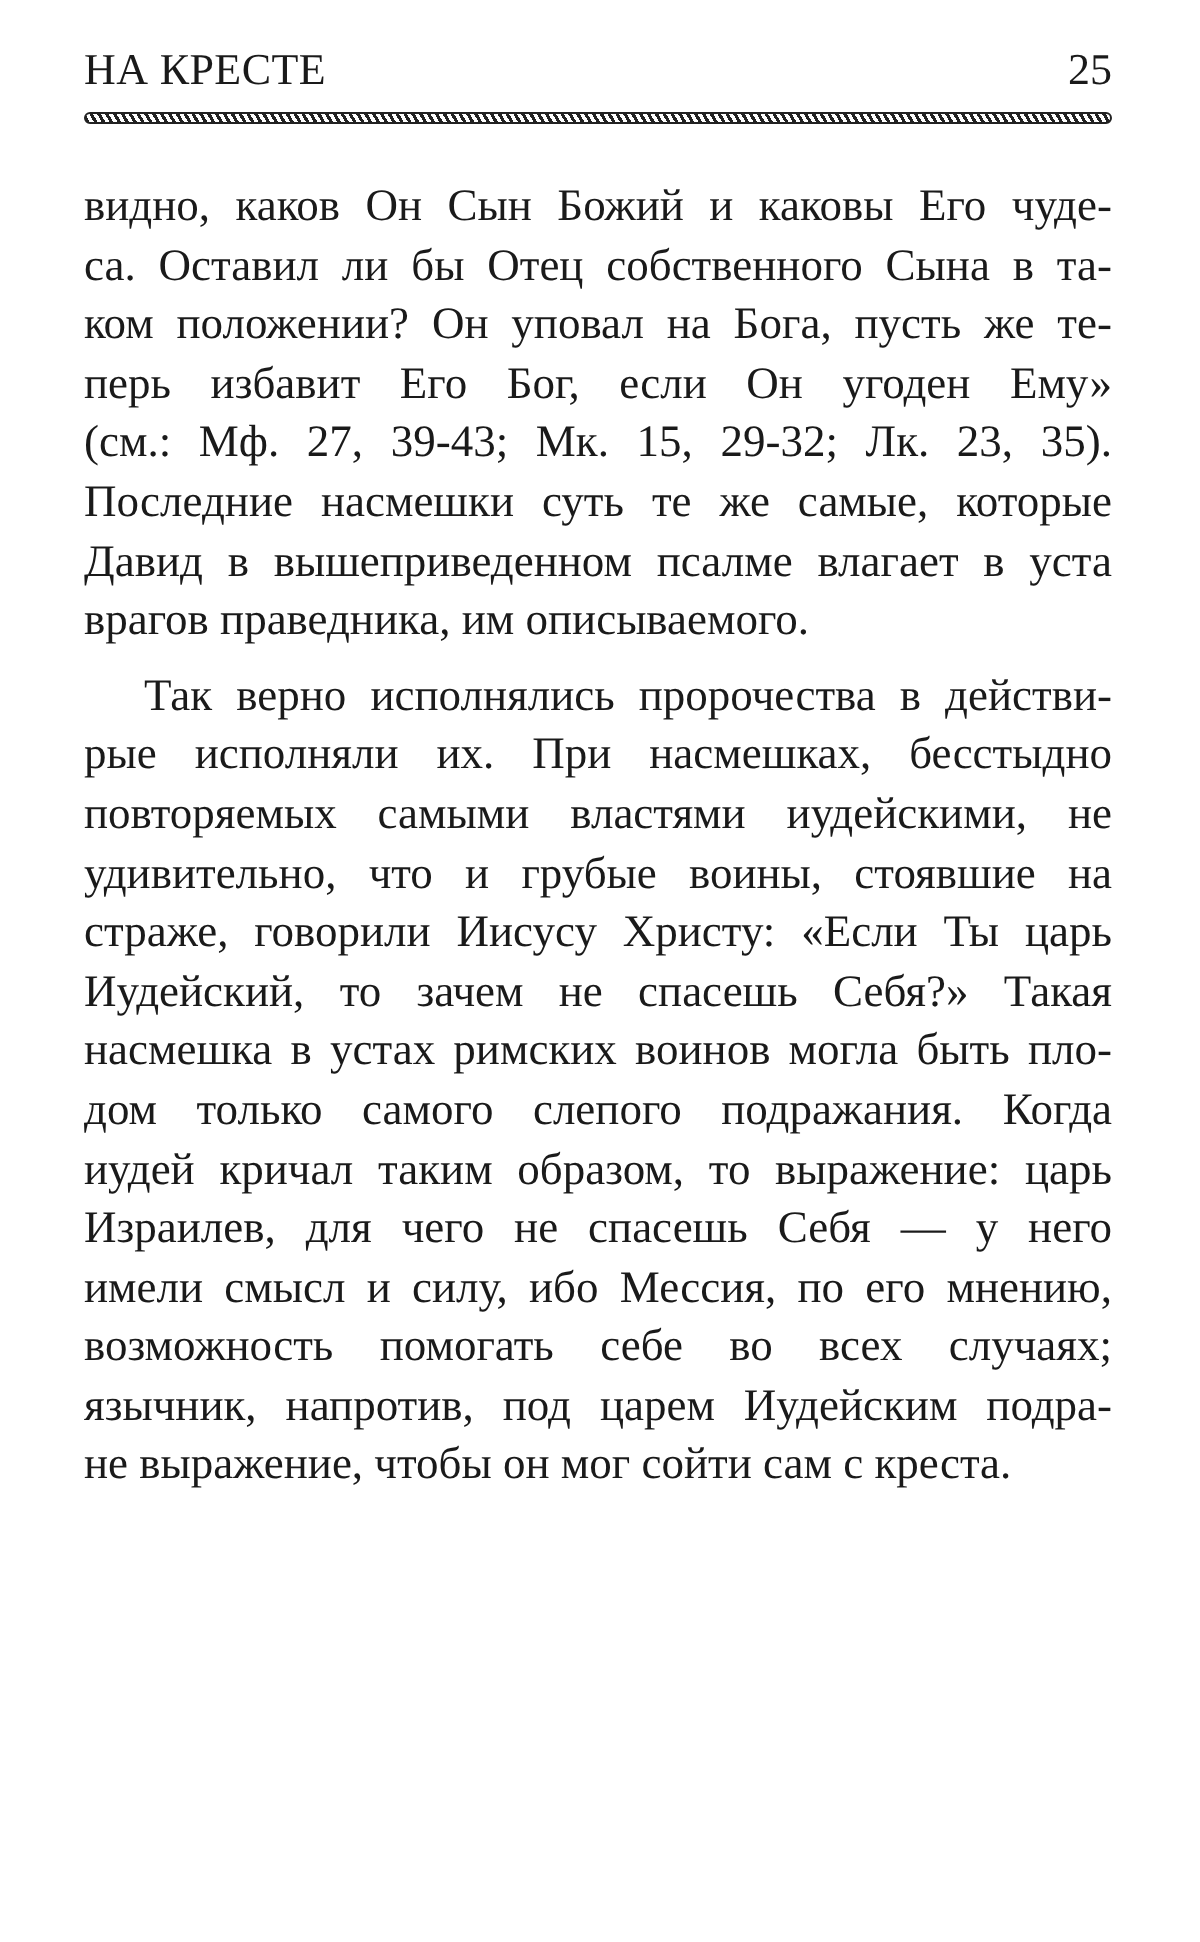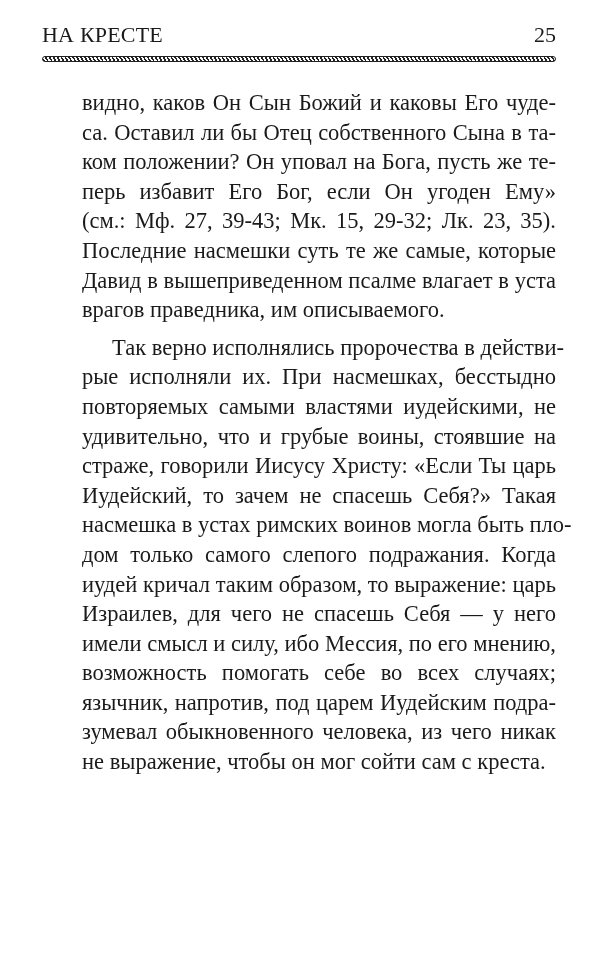--- a/index.html
+++ b/index.html
@@ -8,21 +8,21 @@
   .header { position: absolute; top: 22px; left: 0; width: 514px; height: 28px;
     display: flex; justify-content: space-between; align-items: flex-start;
     font-family: "Liberation Serif", serif; font-size: 22px; }
   .header-title { letter-spacing: 0.2px; }
   .rope { position: absolute; top: 56px; left: 0; width: 514px; height: 6px;
     border-radius: 3px; border: 1px solid #222;
     background: repeating-linear-gradient(60deg, #222 0px, #222 1.6px, #fff 1.6px, #fff 3.4px);
     box-sizing: border-box; }
   .body-text { position: absolute; top: 88px; left: 0; width: 514px;
     font-family: "Liberation Serif", serif; font-size: 22.5px; line-height: 29.6px; }
-  .line { display: block; white-space: nowrap; text-align: justify; text-align-last: justify; height: 29.6px; margin-left: 40px; }
+  .line { display: block; white-space: nowrap; text-align: justify; text-align-last: justify; height: 29.6px; }
   .line.last { text-align-last: left; }
   .line.indent { padding-left: 30px; }
   .italic { }
   .para-gap { height: 8px; }
 </style>
 </head>
 <body>
 
 <div class="page">
   <div class="header">
@@ -50,18 +50,17 @@
       <span class="line">удивительно, что и грубые воины, стоявшие на</span>
       <span class="line">страже, говорили Иисусу Христу: «Если Ты царь</span>
       <span class="line">Иудейский, то зачем не спасешь Себя?» Такая</span>
       <span class="line">насмешка в устах римских воинов могла быть пло-</span>
       <span class="line">дом только самого слепого подражания. Когда</span>
       <span class="line"><span>иудей кричал таким образом, то выражение: </span><span class="italic">царь</span></span>
       <span class="line"><span class="italic">Израилев, для чего не спасешь Себя</span><span> — у него</span></span>
       <span class="line">имели смысл и силу, ибо Мессия, по его мнению,</span>
       <span class="line">возможность помогать себе во всех случаях;</span>
       <span class="line">язычник, напротив, под царем Иудейским подра-</span>
-      <span class="line">зумевал обыкновенного человека, из чего никак</span>
       <span class="line last">не выражение, чтобы он мог сойти сам с креста.</span>
     </div>
     <div class="para-gap"></div>
   </div>
 </div>
 
 </body></html>

